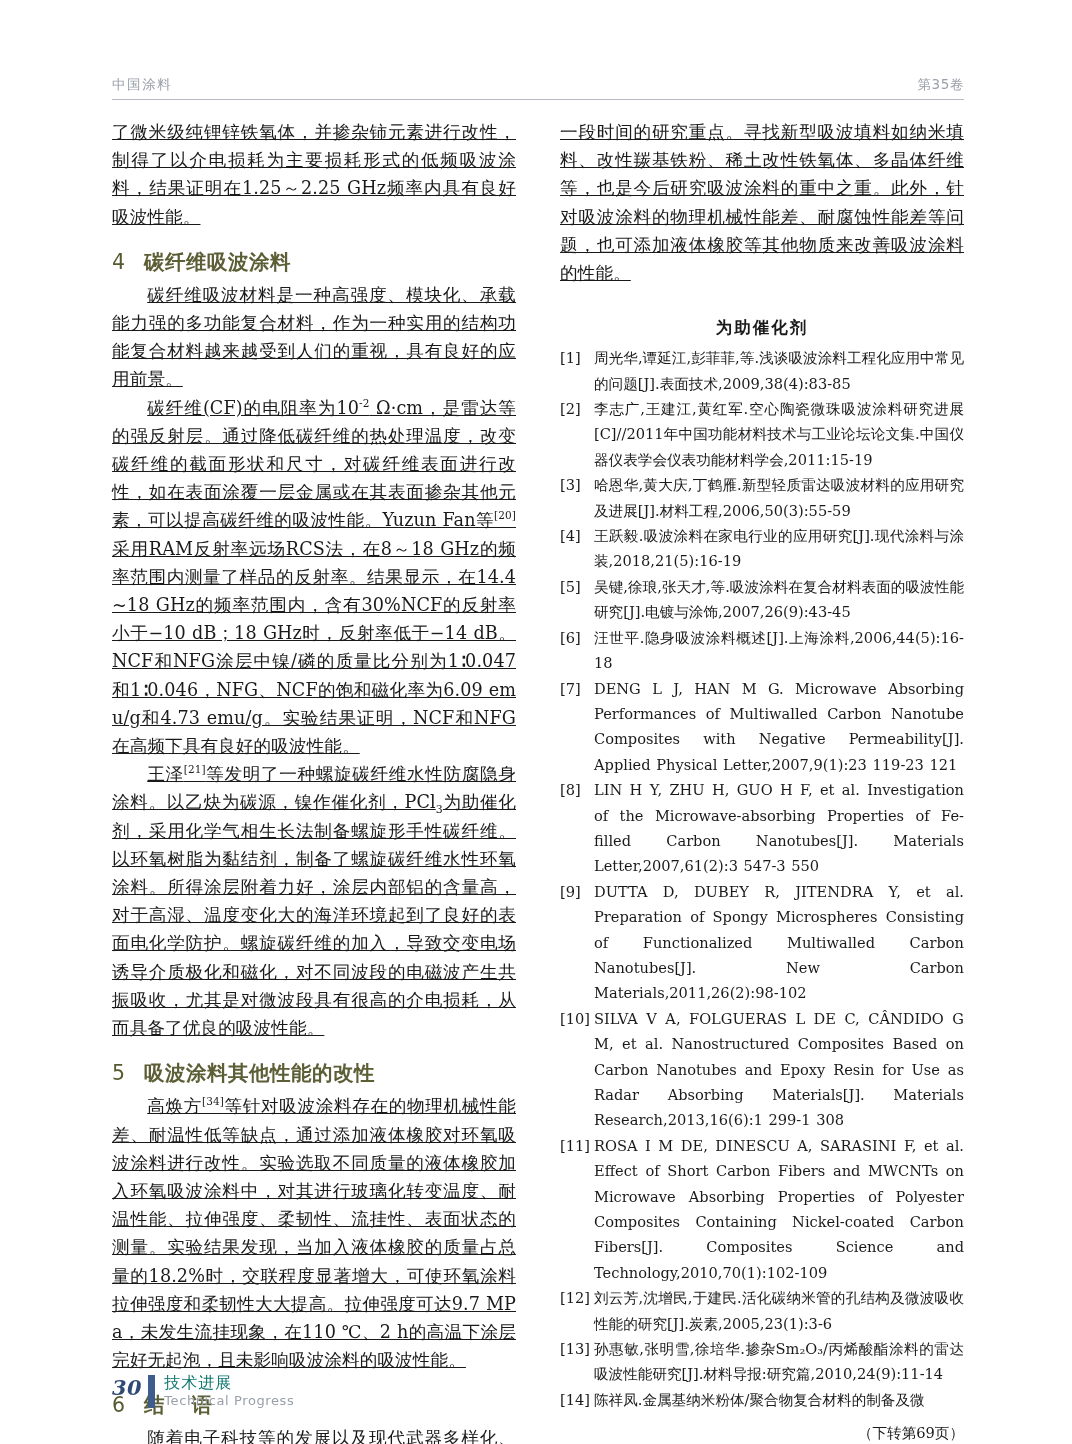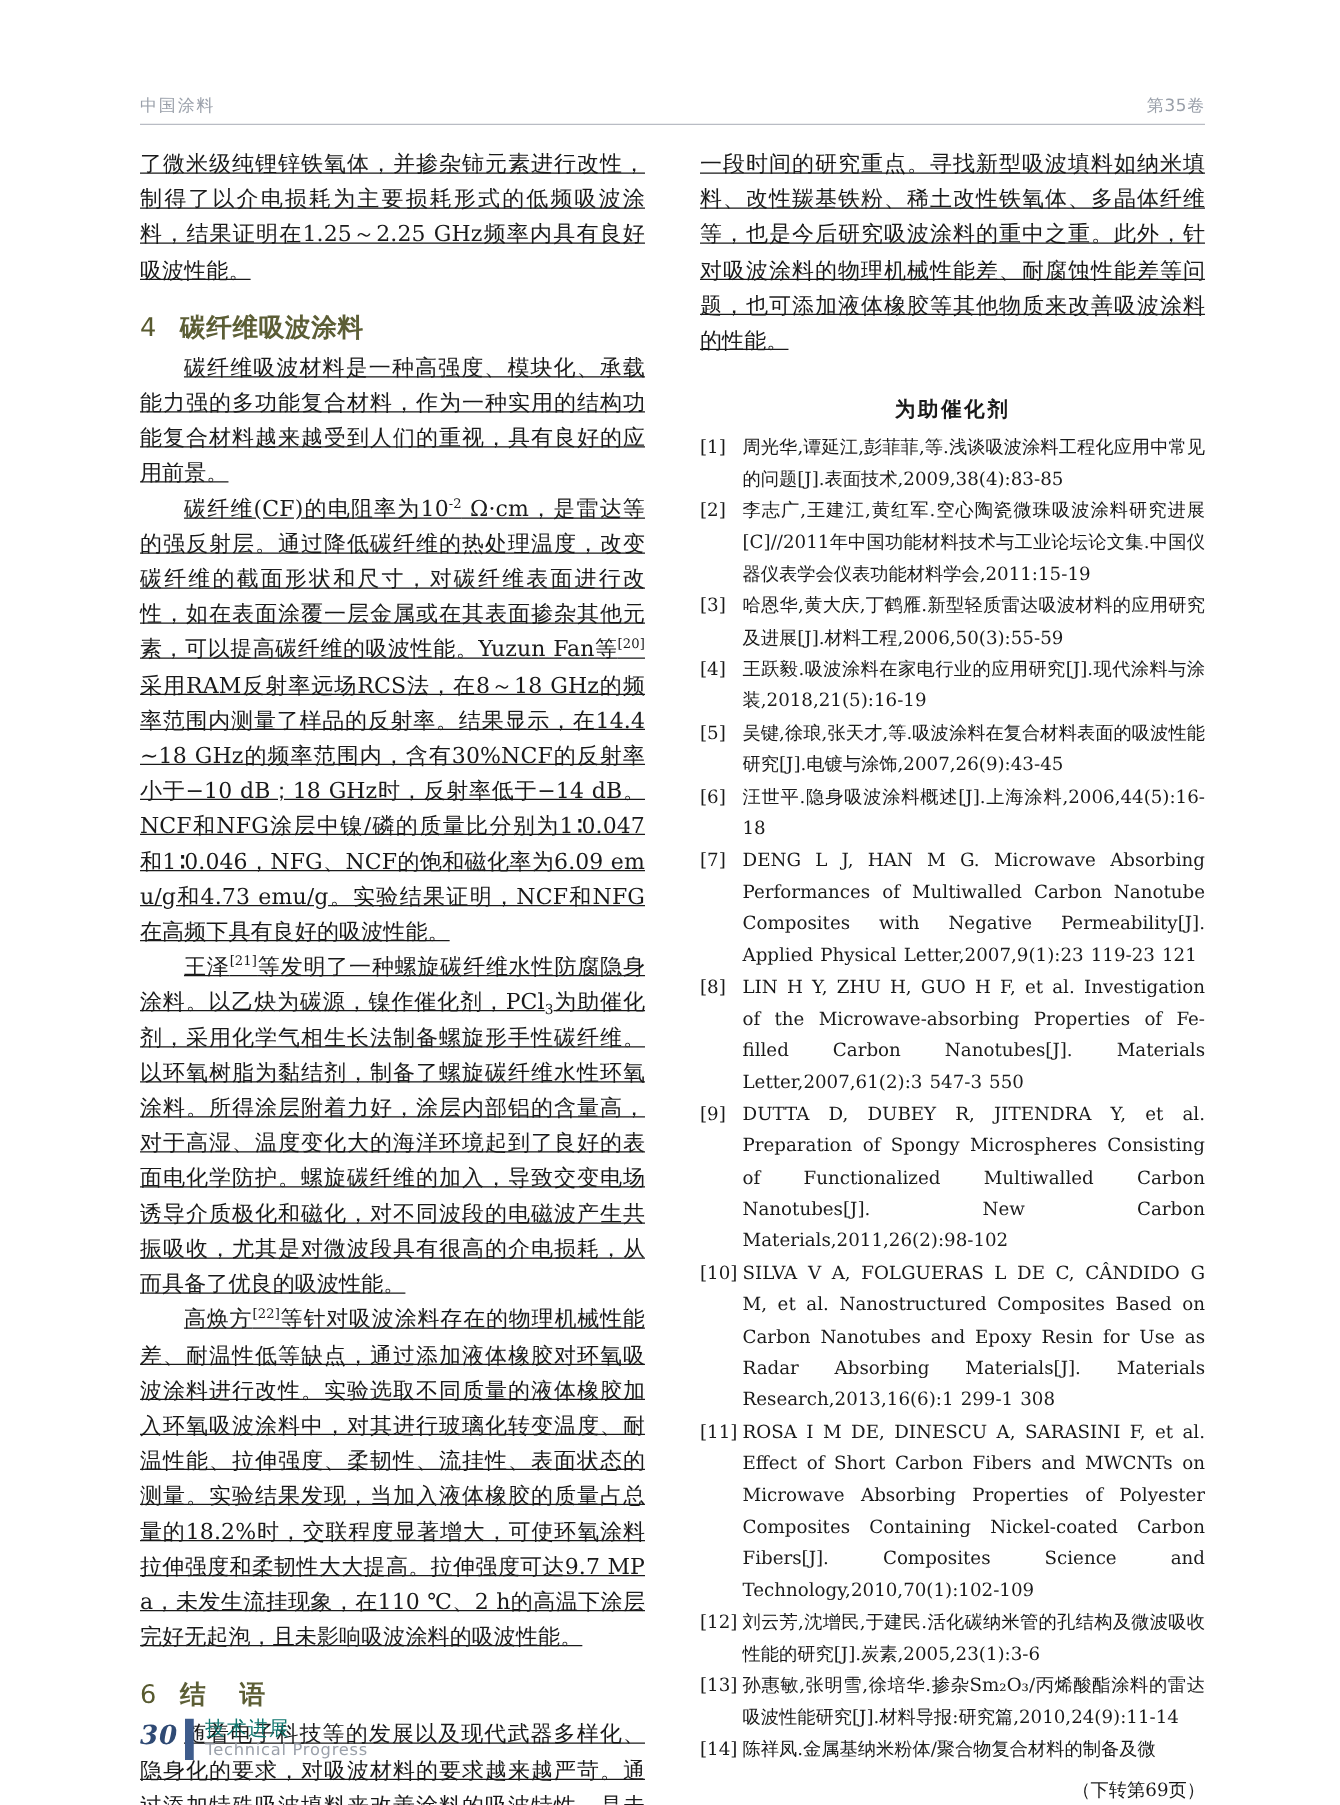--- a/index.html
+++ b/index.html
@@ -199,22 +199,25 @@
       <h2 class="sec">
         <span class="num">4</span><span class="ttl">碳纤维吸波涂料</span>
       </h2>
 
       <p class="para indent">碳纤维吸波材料是一种高强度、模块化、承载能力强的多功能复合材料，作为一种实用的结构功能复合材料越来越受到人们的重视，具有良好的应用前景。</p>
 
       <p class="para indent"><span>碳纤维(CF)的电阻率为10</span><sup class="ref">-2</sup><span> Ω·cm，是雷达等的强反射层。通过降低碳纤维的热处理温度，改变碳纤维的截面形状和尺寸，对碳纤维表面进行改性，如在表面涂覆一层金属或在其表面掺杂其他元素，可以提高碳纤维的吸波性能。Yuzun Fan等</span><sup class="ref">[20]</sup><span>采用RAM反射率远场RCS法，在8～18 GHz的频率范围内测量了样品的反射率。结果显示，在14.4~18 GHz的频率范围内，含有30%NCF的反射率小于−10 dB；18 GHz时，反射率低于−14 dB。NCF和NFG涂层中镍/磷的质量比分别为1∶0.047和1∶0.046，NFG、NCF的饱和磁化率为6.09 emu/g和4.73 emu/g。实验结果证明，NCF和NFG在高频下具有良好的吸波性能。</span></p>
 
       <p class="para indent"><span>王泽</span><sup class="ref">[21]</sup><span>等发明了一种螺旋碳纤维水性防腐隐身涂料。以乙炔为碳源，镍作催化剂，PCl</span><sub class="sb">3</sub><span>为助催化剂，采用化学气相生长法制备螺旋形手性碳纤维。以环氧树脂为黏结剂，制备了螺旋碳纤维水性环氧涂料。所得涂层附着力好，涂层内部铝的含量高，对于高湿、温度变化大的海洋环境起到了良好的表面电化学防护。螺旋碳纤维的加入，导致交变电场诱导介质极化和磁化，对不同波段的电磁波产生共振吸收，尤其是对微波段具有很高的介电损耗，从而具备了优良的吸波性能。</span></p>
 
-
-      <p class="para indent"><span>高焕方</span><sup class="ref">[22]</sup><span>等针对吸波涂料存在的物理机械性能差、耐温性低等缺点，通过添加液体橡胶对环氧吸波涂料进行改性。实验选取不同质量的液体橡胶加入环氧吸波涂料中，对其进行玻璃化转变温度、耐温性能、拉伸强度、柔韧性、流挂性、表面状态的测量。实验结果发现，当加入液体橡胶的质量占总量的18.2%时，交联程度显著增大，可使环氧涂料拉伸强度和柔韧性大大提高。拉伸强度可达9.7 MPa，未发生流挂现象，在110 ℃、2 h的高温下涂层完好无起泡，且未影响吸波涂料的吸波性能。</span></p>
+      <h2 class="sec">
+        <span class="num">5</span><span class="ttl">吸波涂料其他性能的改性</span>
+      </h2>
+
+      <p class="para indent"><span>高焕方</span><sup class="ref">[34]</sup><span>等针对吸波涂料存在的物理机械性能差、耐温性低等缺点，通过添加液体橡胶对环氧吸波涂料进行改性。实验选取不同质量的液体橡胶加入环氧吸波涂料中，对其进行玻璃化转变温度、耐温性能、拉伸强度、柔韧性、流挂性、表面状态的测量。实验结果发现，当加入液体橡胶的质量占总量的18.2%时，交联程度显著增大，可使环氧涂料拉伸强度和柔韧性大大提高。拉伸强度可达9.7 MPa，未发生流挂现象，在110 ℃、2 h的高温下涂层完好无起泡，且未影响吸波涂料的吸波性能。</span></p>
 
       <h2 class="sec spaced">
         <span class="num">6</span><span class="ttl">结 语</span>
       </h2>
 
       <p class="para indent">随着电子科技等的发展以及现代武器多样化、隐身化的要求，对吸波材料的要求越来越严苛。通过添加特殊吸波填料来改善涂料的吸波特性，是未来很长</p>
 
     </div>
 
     <div class="col col-right">

